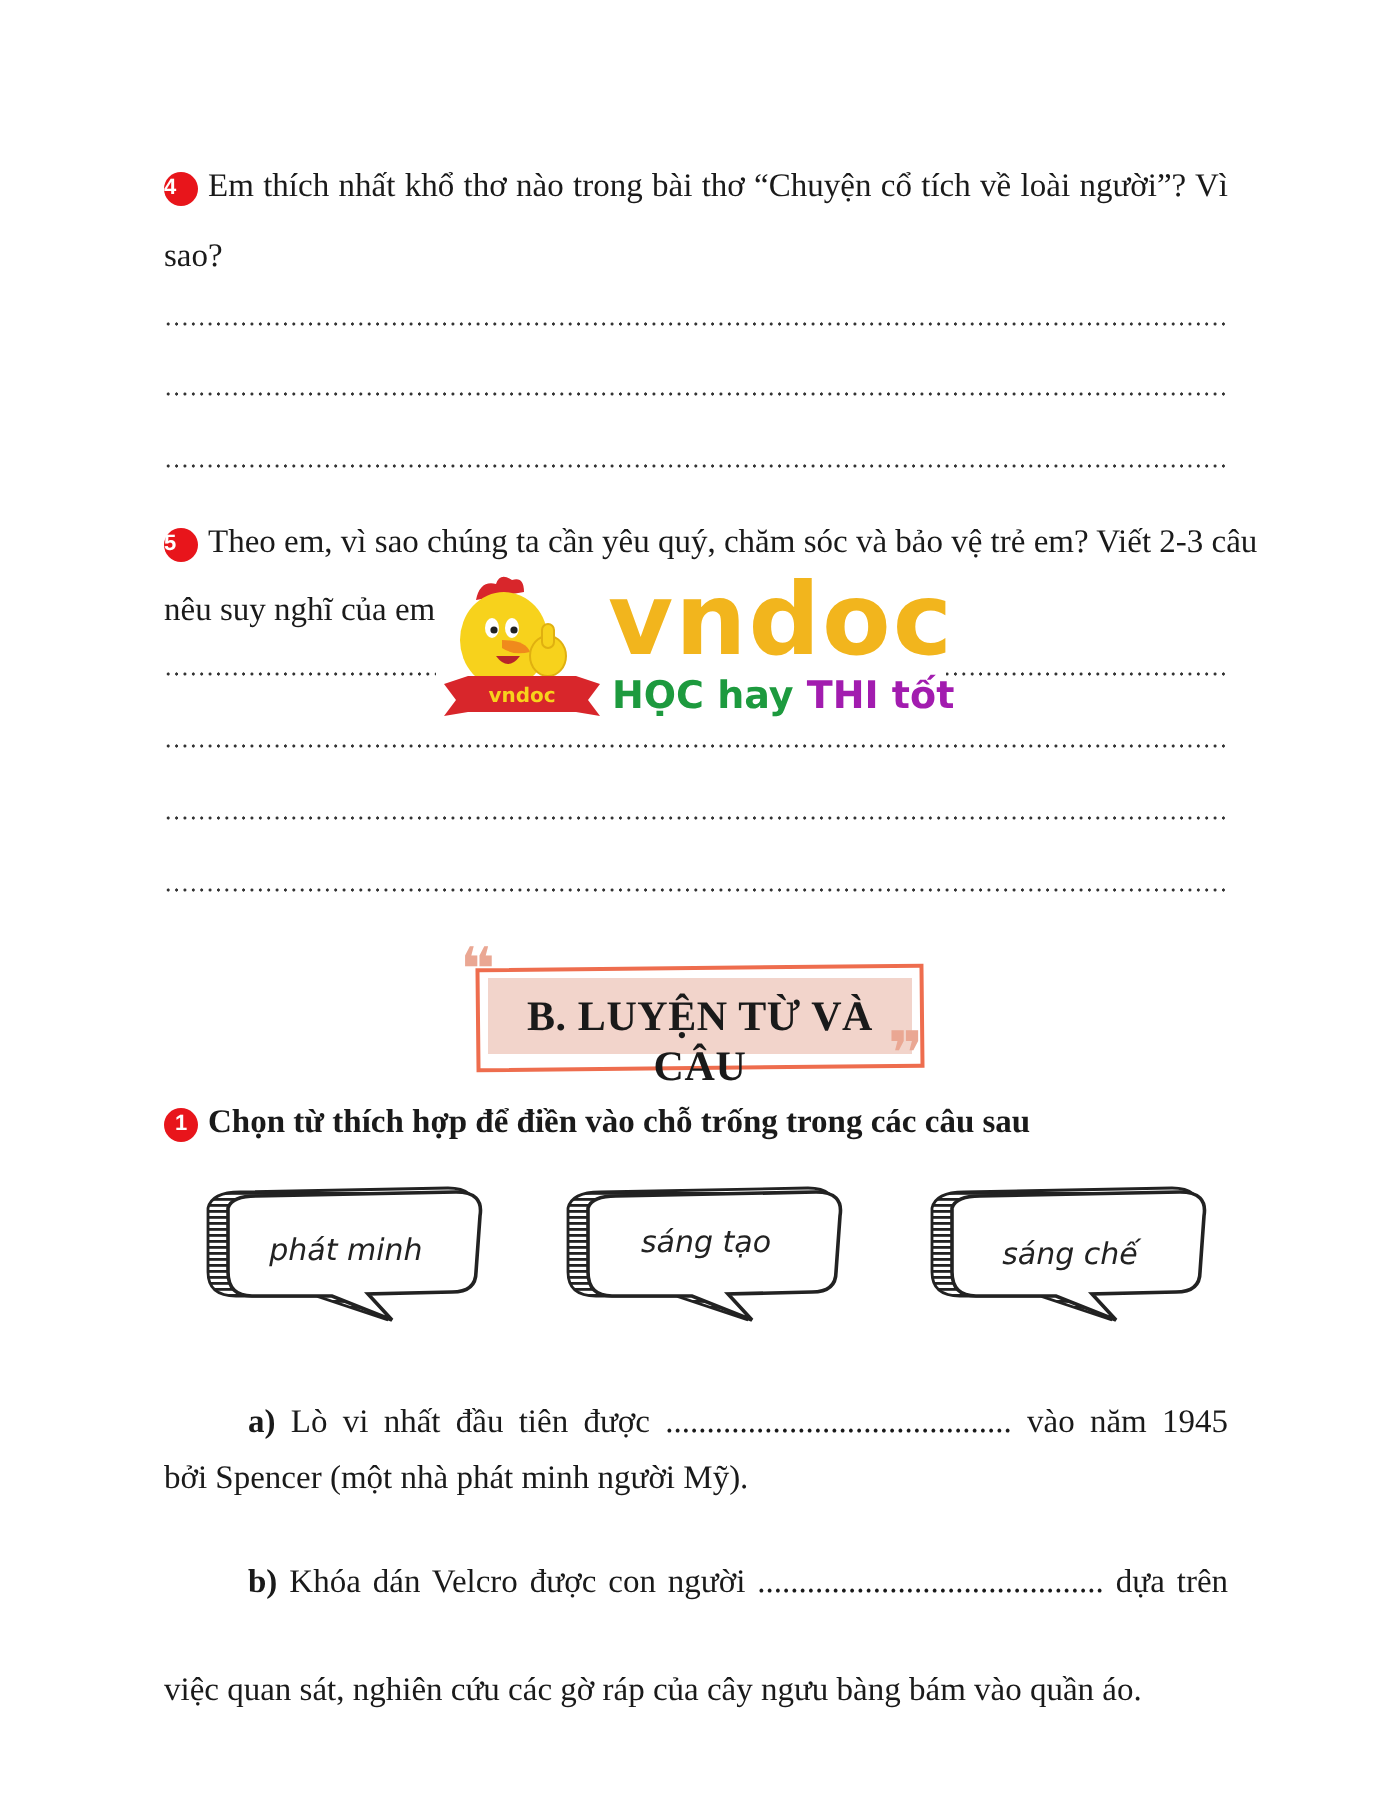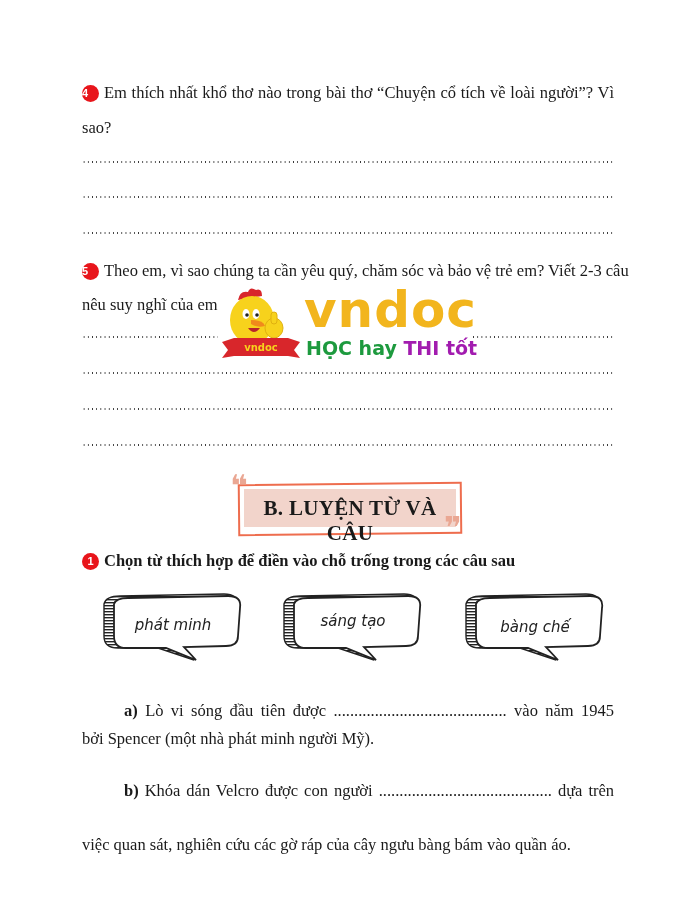--- a/index.html
+++ b/index.html
@@ -142,26 +142,26 @@
   <div class="bubble" style="left:458px; top:590px;">
     <svg width="150" height="78" viewBox="0 0 150 78">
       <defs>
         <pattern id="hatch3" width="4" height="3" patternUnits="userSpaceOnUse">
             <rect width="4" height="1.4" fill="#222"></rect>
           </pattern>
       </defs>
       <path d="M8 14 Q10 6 24 6 L128 4 Q142 4 142 16 L140 44 Q140 54 128 54 L84 55 L98 70 L62 58 L22 58 Q8 58 8 46 Z" fill="url(#hatch3)" stroke="#222" stroke-width="1.4"></path>
       <path d="M18 14 Q20 8 32 8 L132 6 Q146 6 144 18 L142 46 Q142 56 130 56 L88 57 L100 70 L70 58 L30 58 Q18 58 18 46 Z" fill="#fff" stroke="#222" stroke-width="1.8"></path>
     </svg>
-    <div class="bubble-text" style="top:16px;">bàng chế</div>
+    <div class="bubble-text" style="top:16px;">sáng chế</div>
   </div>
 
   <div class="para indent justify" style="top:700px;">
     <span class="bold">a)</span>
-    <span>Lò vi sóng đầu tiên được</span>
+    <span>Lò vi nhất đầu tiên được</span>
     <span>..........................................</span>
     <span>vào năm 1945</span>
   </div>
   <div class="para" style="top:728px;font-family:Liberation Serif, serif;">bởi Spencer (một nhà phát minh người Mỹ).</div>
 
   <div class="para indent justify" style="top:764px;margin-top:16px;">
     <span class="bold">b)</span>
     <span>Khóa dán Velcro được con người</span>
     <span>..........................................</span>
     <span>dựa trên</span>

